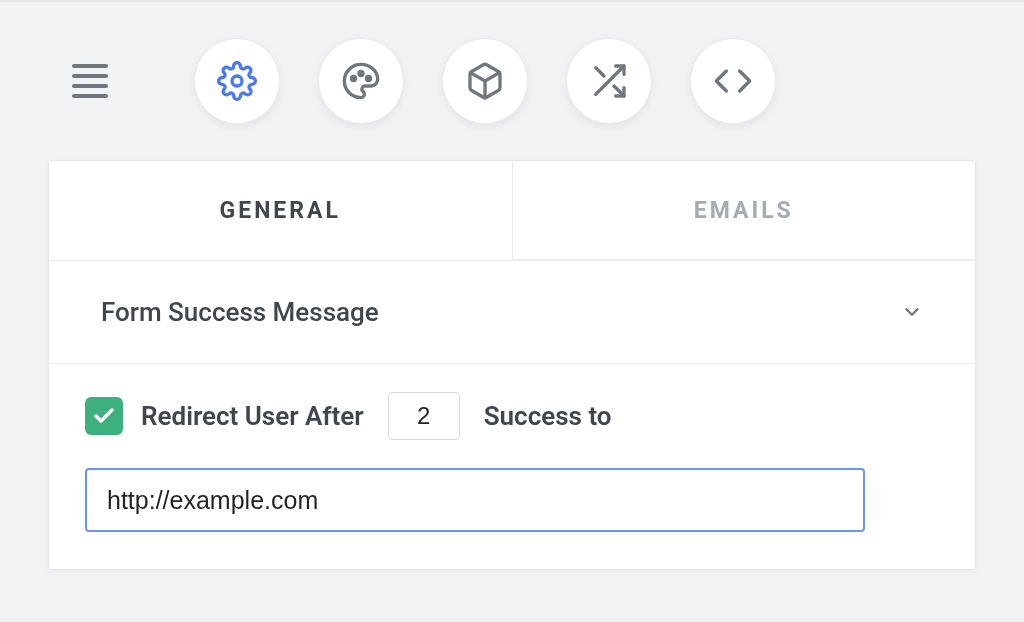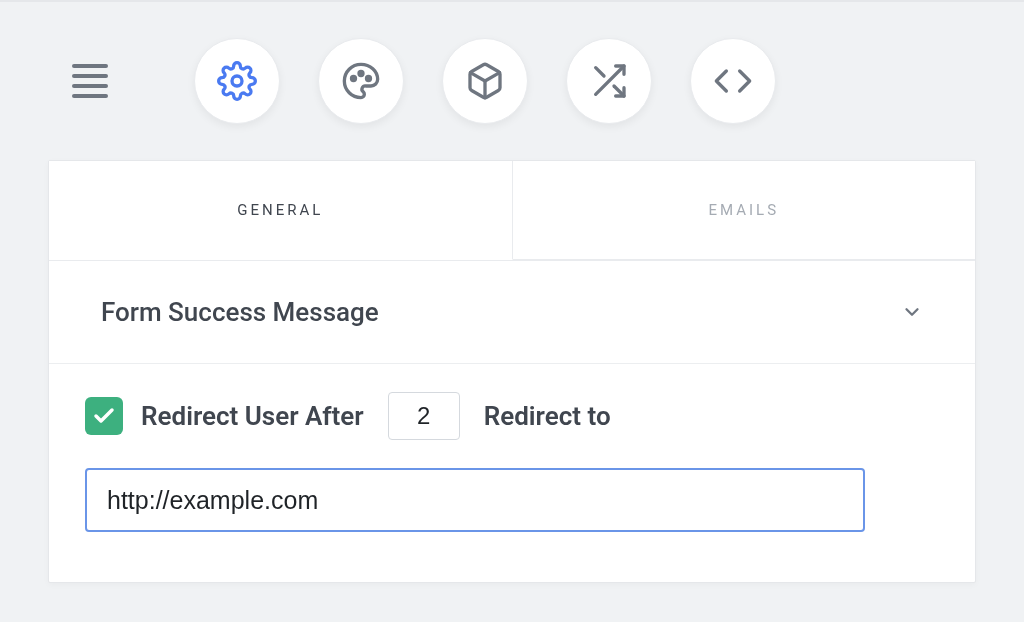--- a/index.html
+++ b/index.html
@@ -57,22 +57,22 @@
     .tabs {
       display: flex;
       height: 100px;
       border-bottom: 1px solid #e9ebee;
     }
     .tab {
       flex: 1;
       display: flex;
       align-items: center;
       justify-content: center;
-      font-size: 15px;
-      font-weight: 400;
+      font-size: 23px;
+      font-weight: 700;
       letter-spacing: 3px;
       color: #a5abb3;
       border-right: 1px solid #e9ebee;
       border-bottom: 1px solid #e9ebee;
       background: #ffffff;
       cursor: pointer;
       text-transform: uppercase;
     }
     .tab:last-child { border-right: none; }
     .tab.active {
@@ -92,21 +92,21 @@
       font-size: 26px;
       font-weight: 500;
       color: #40464f;
     }
     .chevron {
       width: 22px;
       height: 22px;
       color: #6f7680;
     }
     .section-body {
-      padding: 28px 36px 50px 36px;
+      padding: 28px 36px 37px 36px;
     }
     .row {
       display: flex;
       align-items: center;
       gap: 18px;
       margin-bottom: 28px;
     }
     .checkbox {
       width: 38px;
       height: 38px;
@@ -215,17 +215,17 @@
 
   <div class="section-body">
     <div class="row">
       <div class="checkbox">
         <svg viewBox="0 0 24 24" fill="none" stroke="currentColor" stroke-width="3.5" stroke-linecap="round" stroke-linejoin="round">
           <polyline points="20 6 9 17 4 12"></polyline>
         </svg>
       </div>
       <span class="row-label">Redirect User After</span>
       <input class="num-input" value="2" style="">
-      <span class="row-label">Redirect to</span>
+      <span class="row-label">Success to</span>
     </div>
     <input class="url-input" value="http://example.com" style="">
   </div>
 </div>
 
 </body></html>

